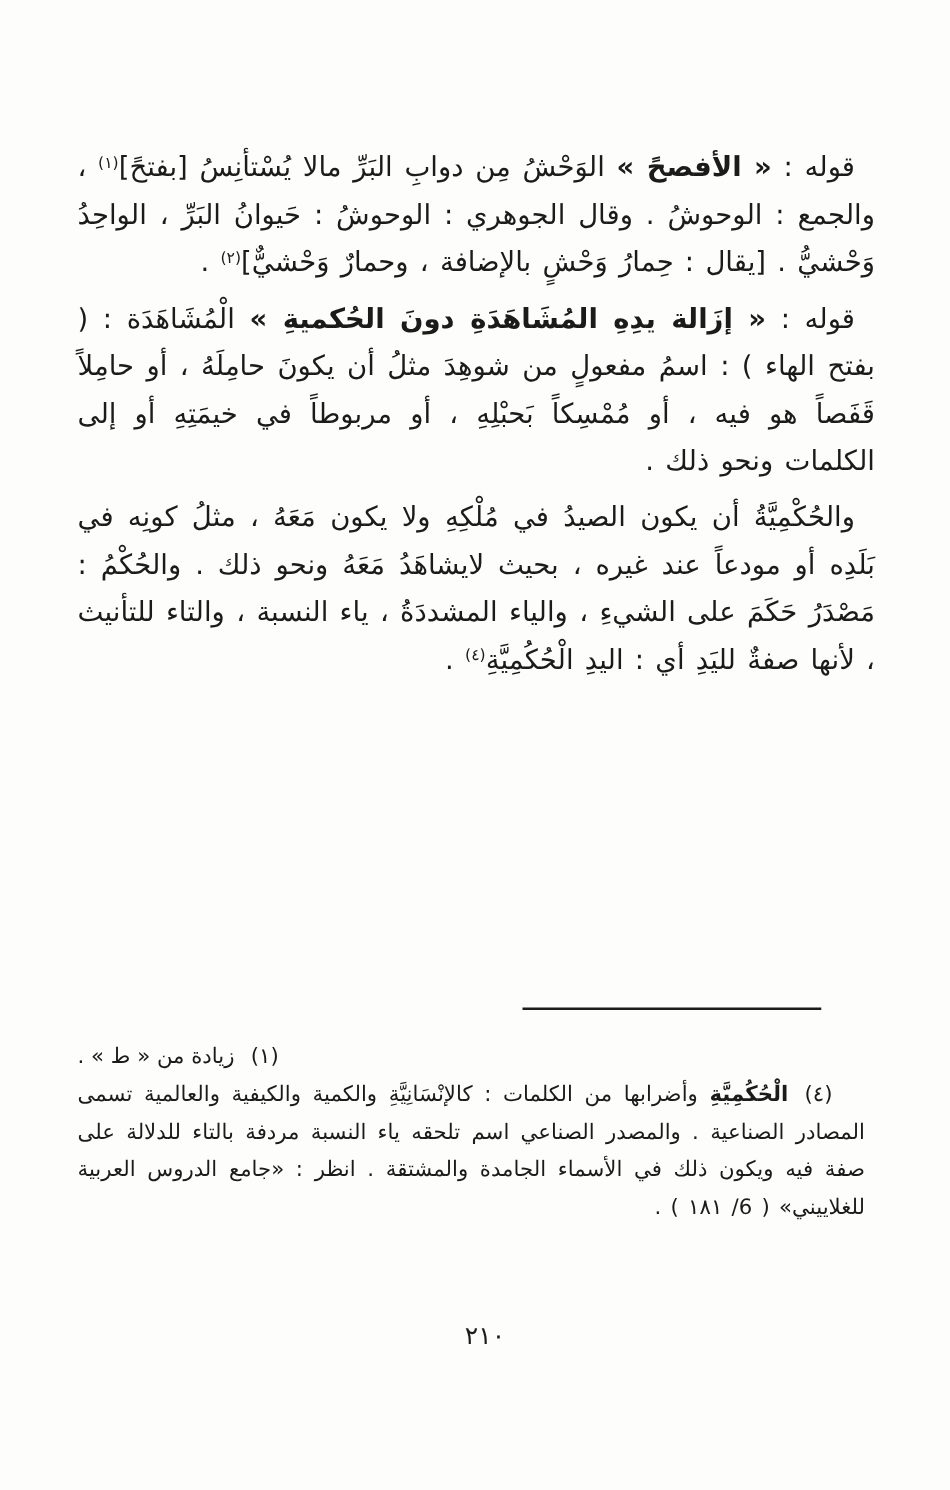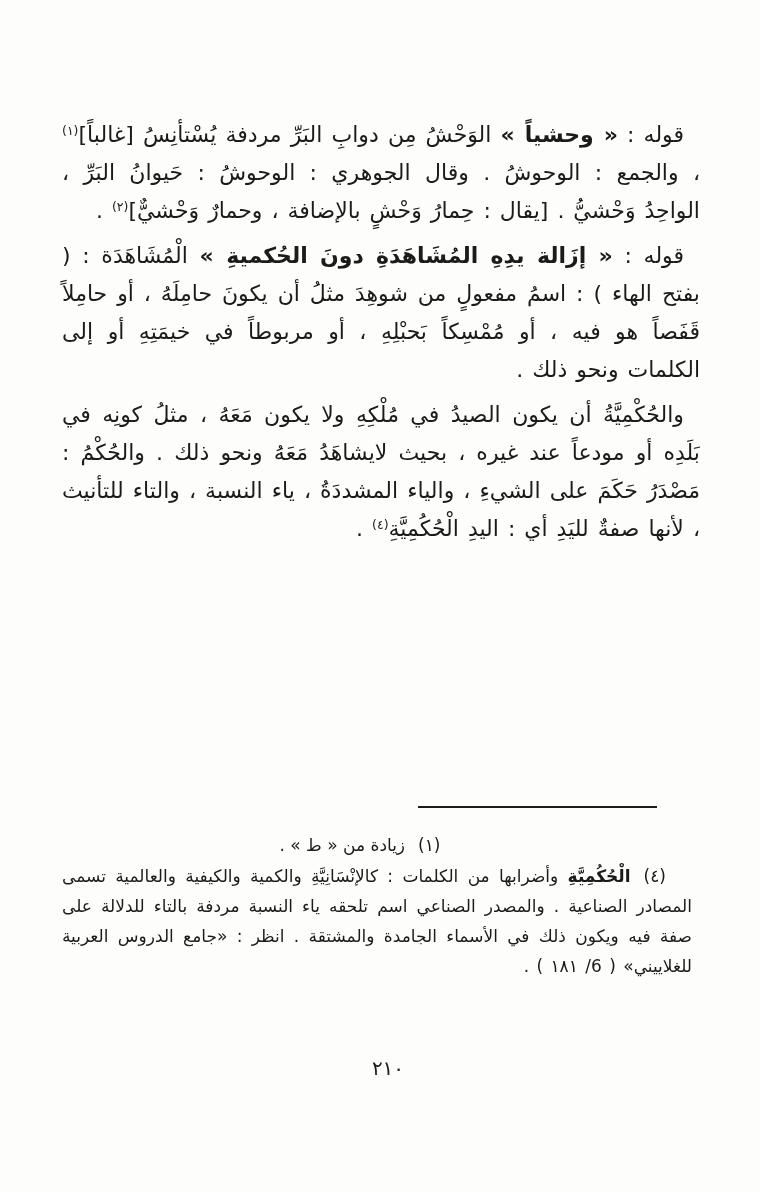--- a/index.html
+++ b/index.html
@@ -48,21 +48,21 @@
     top: 830px;
     right: 0;
     left: 0;
     padding: 0 60px 0 62px;
     direction: rtl;
   }
   .footnote {
     font-size: 17px;
     line-height: 30px;
     margin: 0 42px 1px 0;
-    text-align: center;
+    text-align: left;
   }
   .fn-num { margin-left: 13px; }
   .footnote.fn-long {
     margin: 0 8px 0 0;
     text-align: justify;
     text-indent: 26px;
     word-spacing: 2px;
   }
   .page-number {
     position: absolute;
@@ -72,21 +72,21 @@
     text-align: center;
     font-size: 20px;
     letter-spacing: 2px;
     padding-left: 16px;
   }
 </style>
 </head>
 <body>
 
 <main class="page-body">
-  <p class="para"><span>قوله : </span><b class="lemma">« وحشياً »</b><span> الوَحْشُ مِن دوابِ البَرِّ مردفة يُسْتأنِسُ [غالباً]</span><sup class="fnref">(١)</sup><span> ، والجمع : الوحوشُ . وقال الجوهري : الوحوشُ : حَيوانُ البَرِّ ، الواحِدُ وَحْشيُّ . [يقال : حِمارُ وَحْشٍ بالإضافة ، وحمارٌ وَحْشيٌّ]</span><sup class="fnref">(٢)</sup><span> .</span></p>
+  <p class="para"><span>قوله : </span><b class="lemma">« الأفصحً »</b><span> الوَحْشُ مِن دوابِ البَرِّ مالا يُسْتأنِسُ [بفتحً]</span><sup class="fnref">(١)</sup><span> ، والجمع : الوحوشُ . وقال الجوهري : الوحوشُ : حَيوانُ البَرِّ ، الواحِدُ وَحْشيُّ . [يقال : حِمارُ وَحْشٍ بالإضافة ، وحمارٌ وَحْشيٌّ]</span><sup class="fnref">(٢)</sup><span> .</span></p>
 
 
 
   <p class="para"><span>قوله : </span><b class="lemma">« إزَالة يدِهِ المُشَاهَدَةِ دونَ الحُكميةِ »</b><span> الْمُشَاهَدَة : ( بفتح الهاء ) : اسمُ مفعولٍ من شوهِدَ مثلُ أن يكونَ حامِلَهُ ، أو حامِلاً قَفَصاً هو فيه ، أو مُمْسِكاً بَحبْلِهِ ، أو مربوطاً في خيمَتِهِ أو إلى الكلمات ونحو ذلك .</span></p>
 
   <p class="para"><span>والحُكْمِيَّةُ أن يكون الصيدُ في مُلْكِهِ ولا يكون مَعَهُ ، مثلُ كونِه في بَلَدِه أو مودعاً عند غيره ، بحيث لايشاهَدُ مَعَهُ ونحو ذلك . والحُكْمُ : مَصْدَرُ حَكَمَ على الشيءِ ، والياء المشددَةُ ، ياء النسبة ، والتاء للتأنيث ، لأنها صفةٌ لليَدِ أي : اليدِ الْحُكُمِيَّةِ</span><sup class="fnref">(٤)</sup><span> .</span></p>
 
 </main>
 
 <div class="fn-rule"></div>

